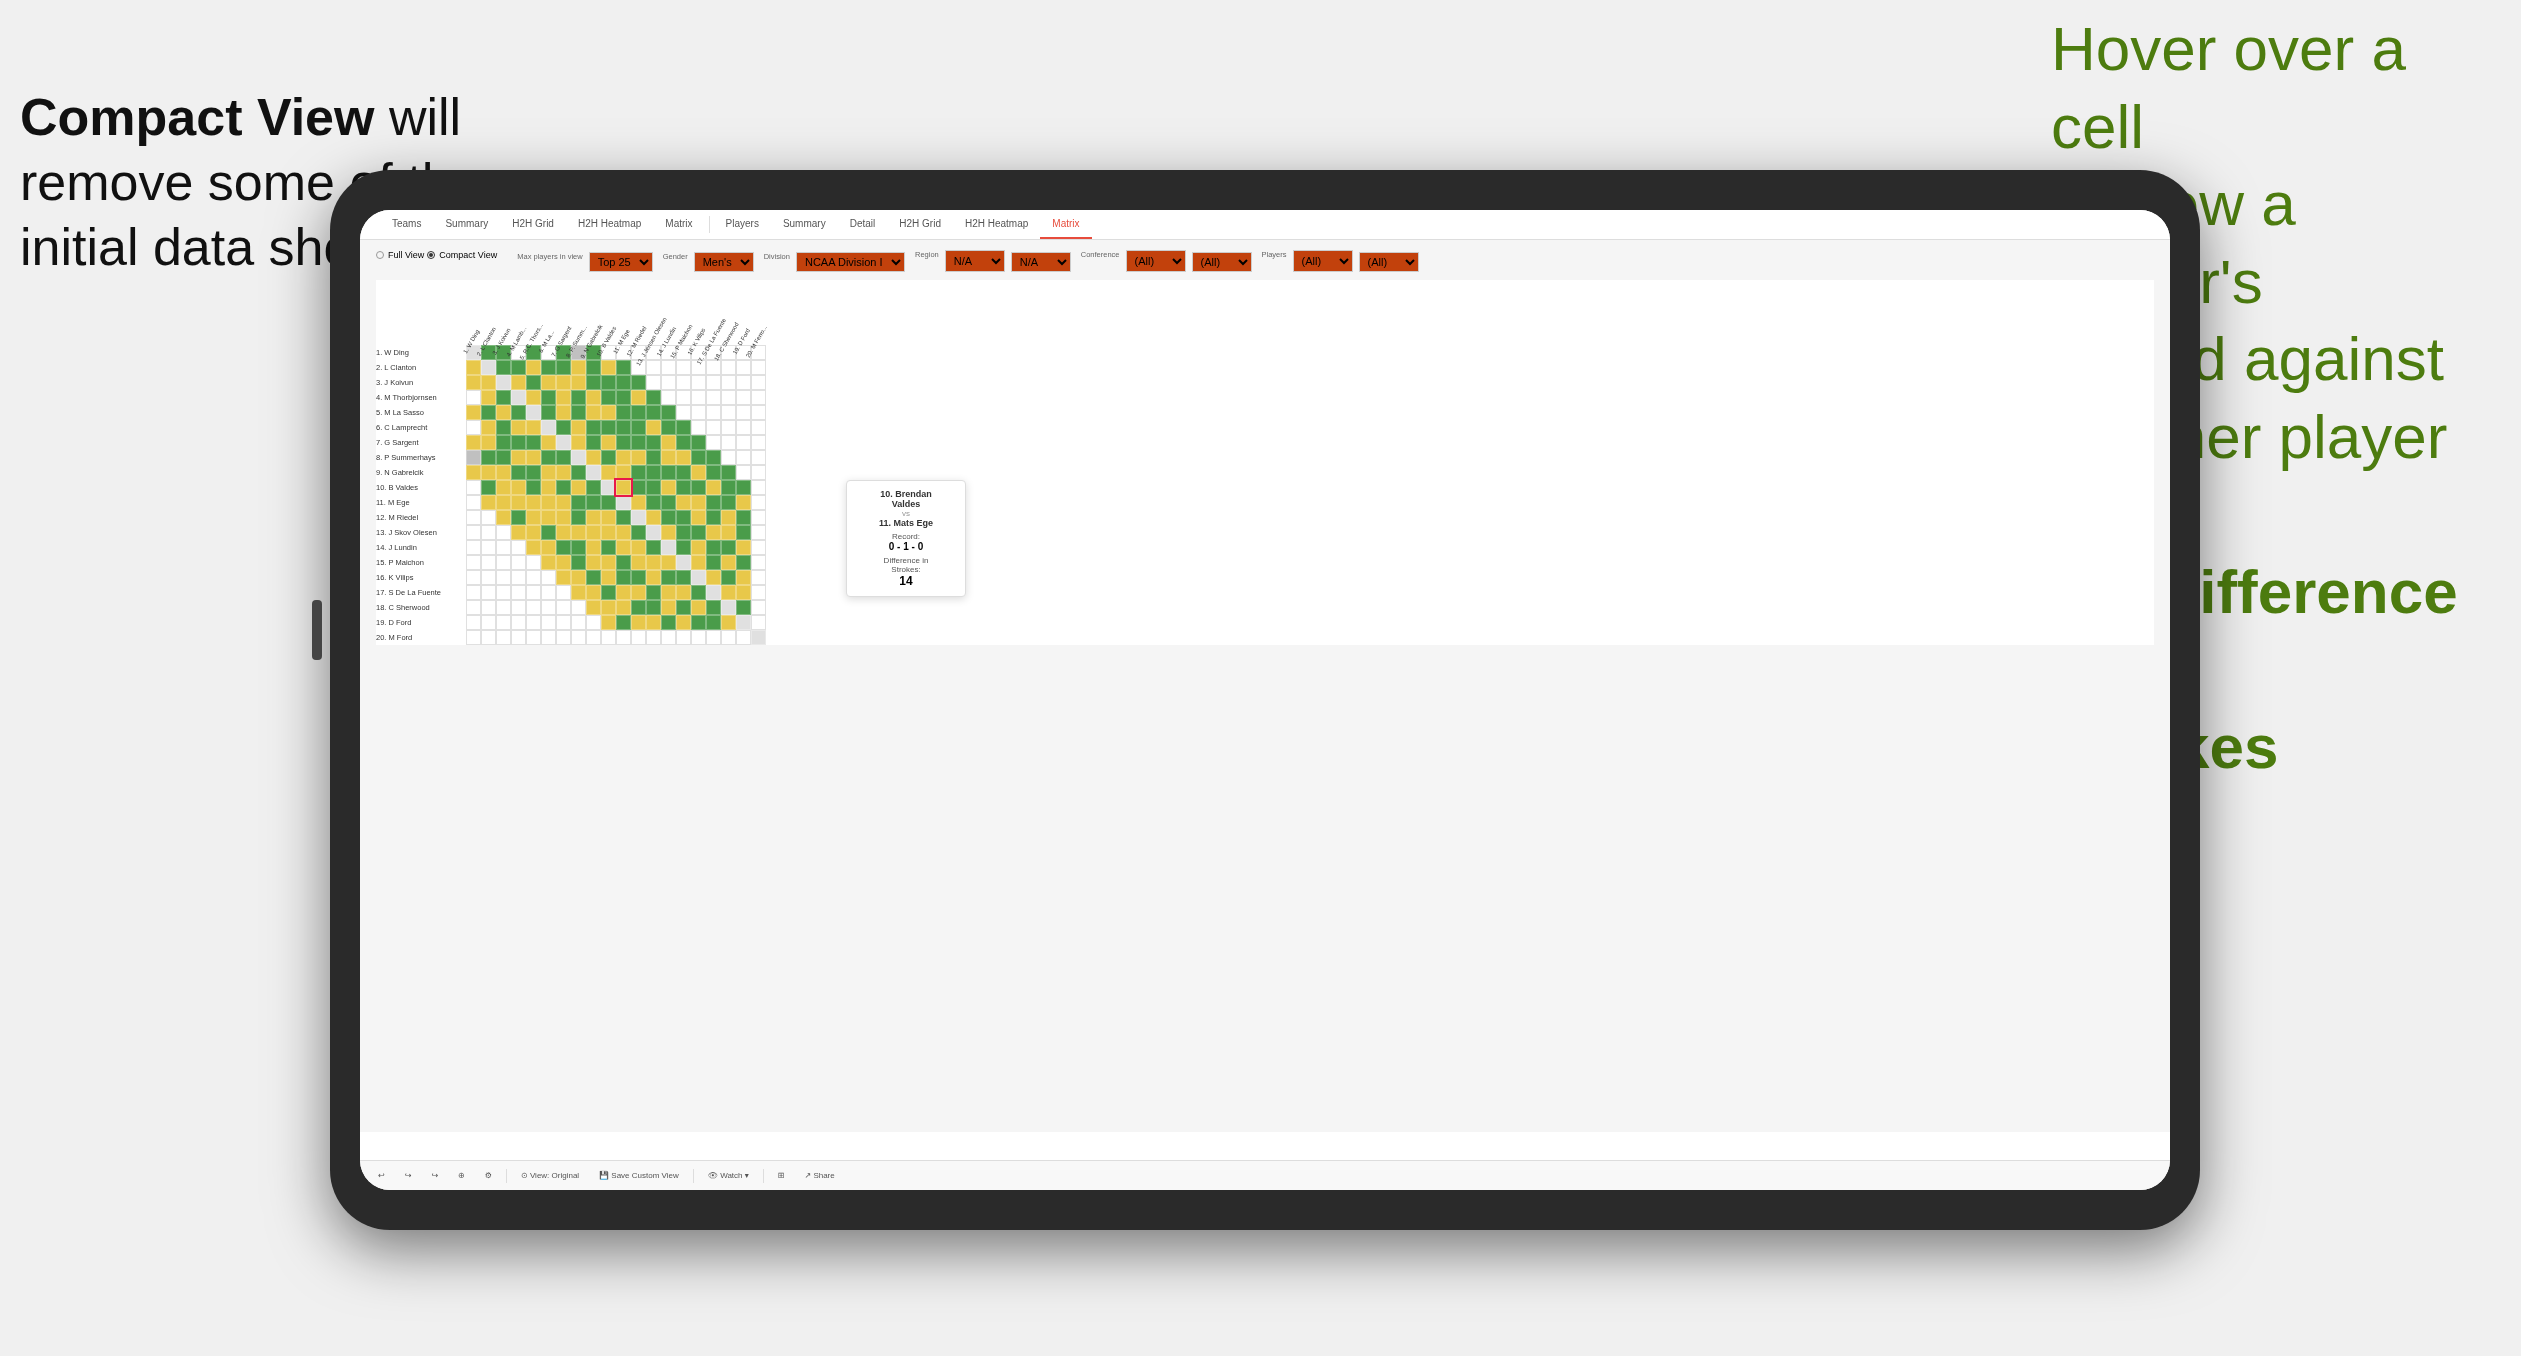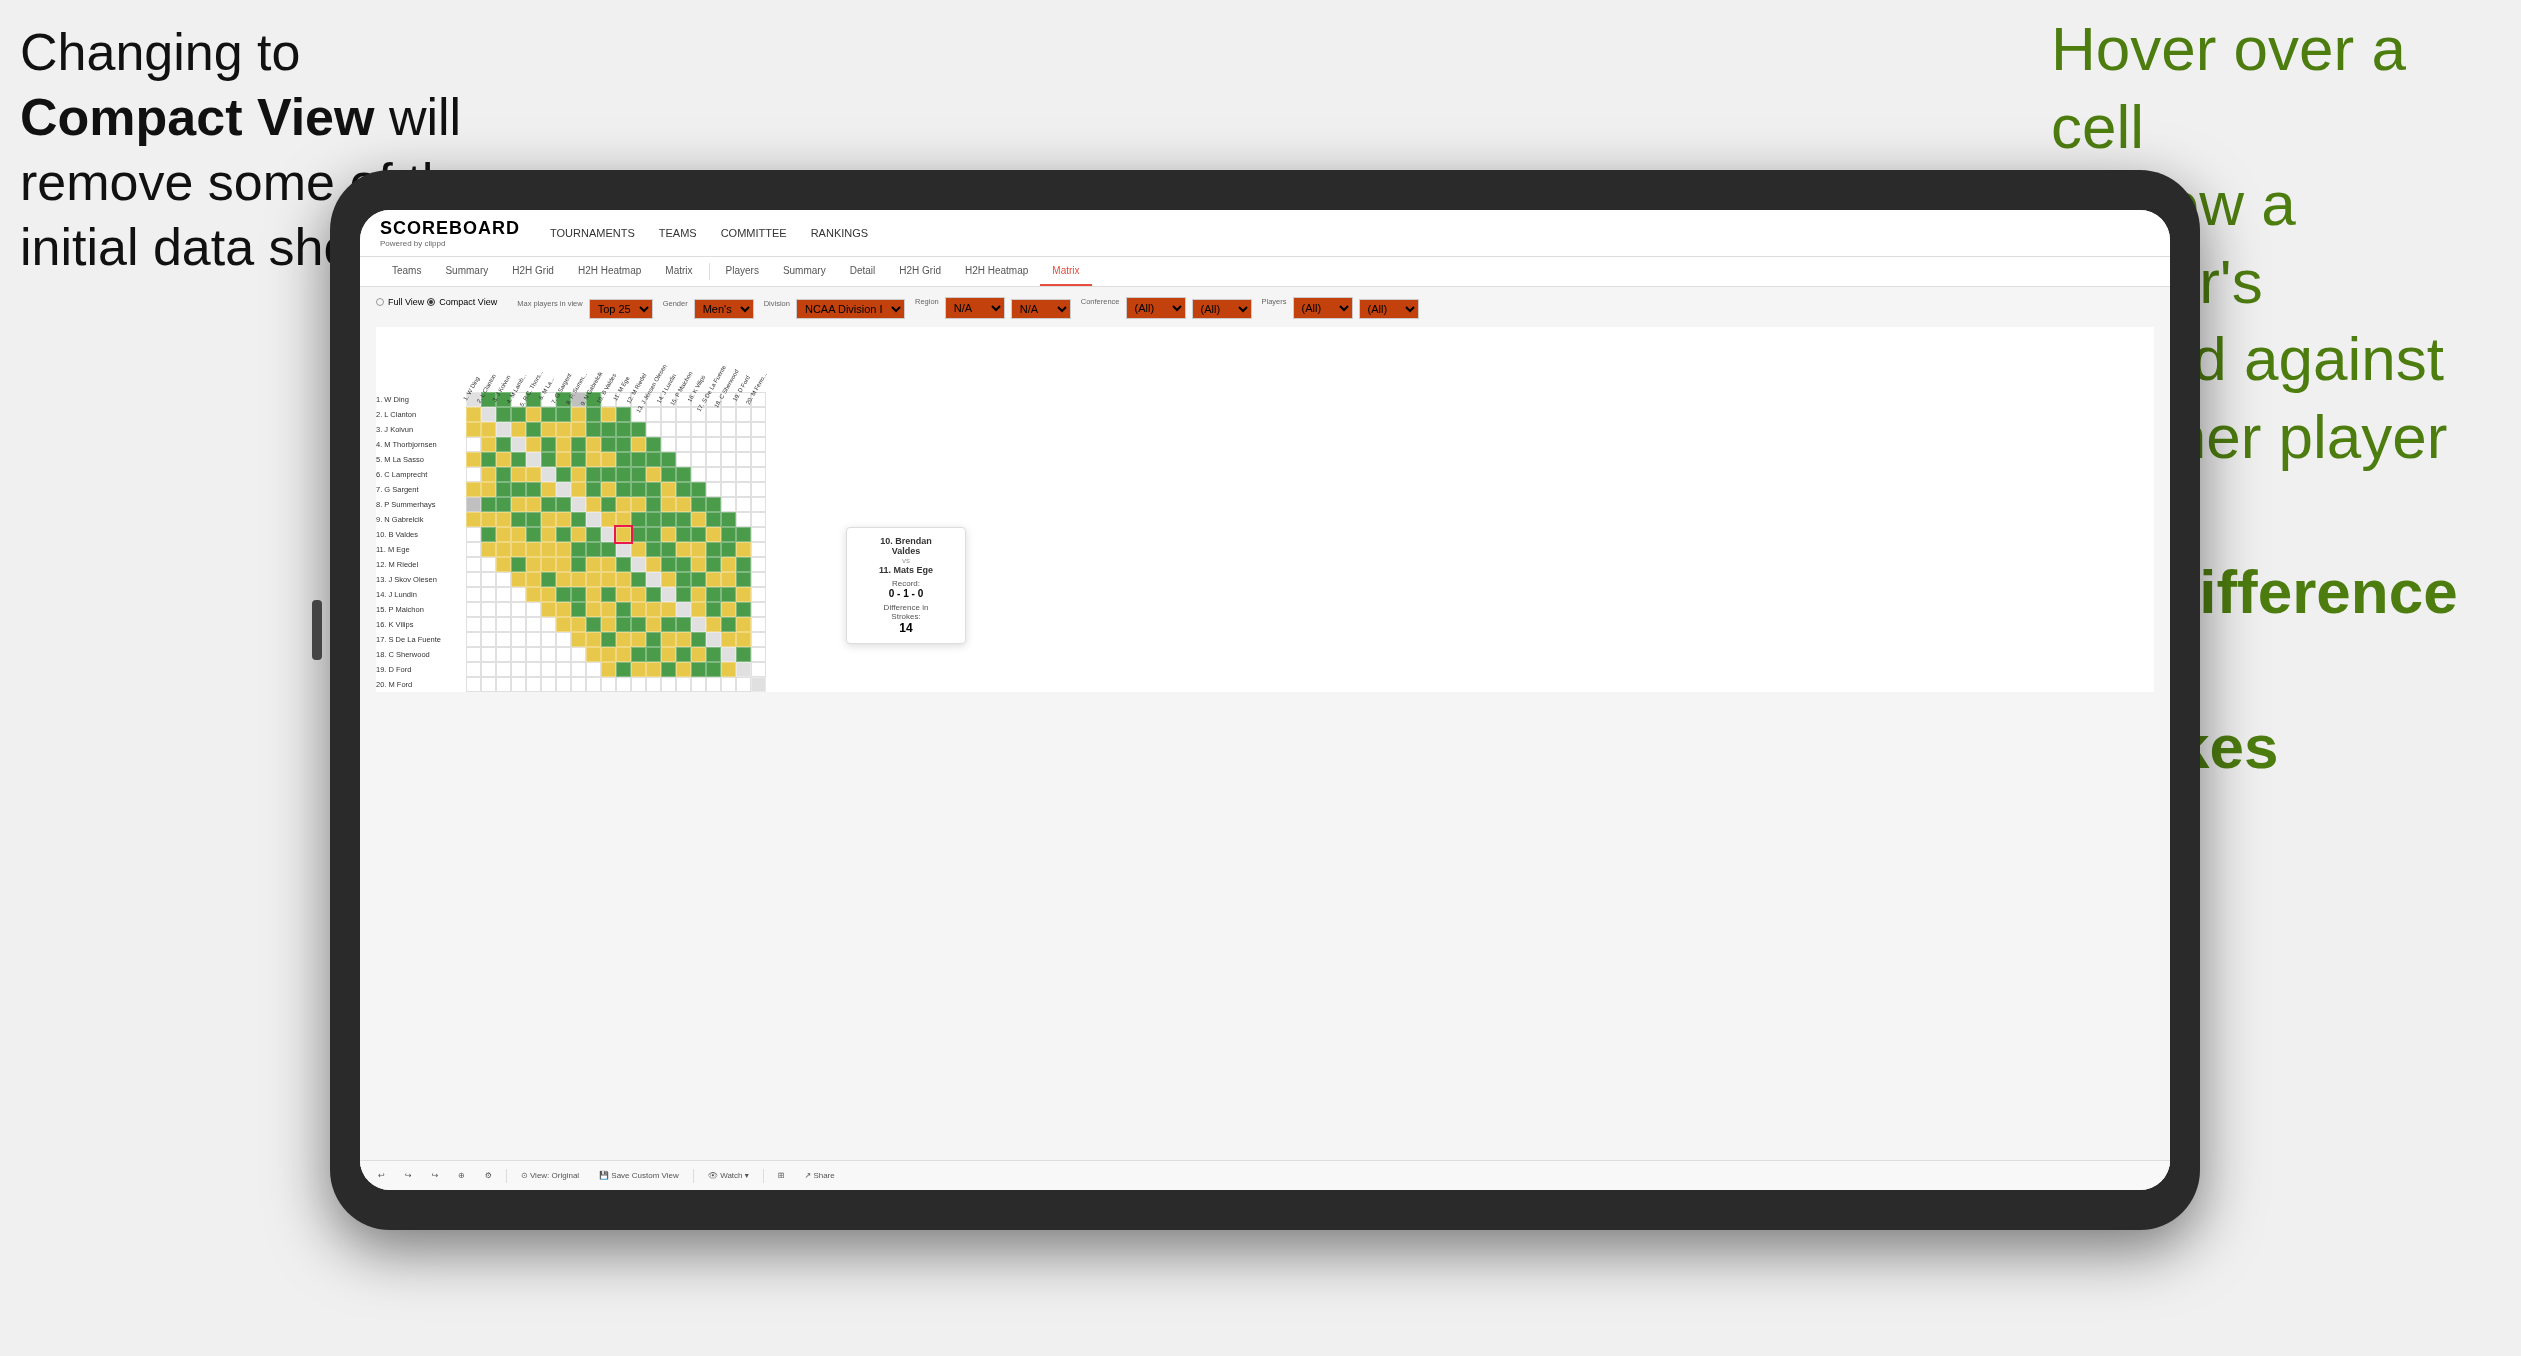--- a/index.html
+++ b/index.html
@@ -360,21 +360,21 @@
     .toolbar-separator {
       width: 1px;
       height: 14px;
       background: #ddd;
     }
   </style>
 </head>
 <body>
 
 <div class="annotation-left">
-  <span>Changing to</span><br>
+  <br>
   <strong>Compact View</strong> will<br>
   remove some of the<br>
   initial data shown
 </div>
 
 <div class="annotation-right">
   Hover over a cell<br>
   to view a player's<br>
   record against<br>
   another player and<br>
@@ -388,32 +388,20 @@
 
   <line x1="2040" y1="200" x2="1450" y2="660" stroke="#e8194b" stroke-width="3"></line>
   <polygon points="1450,660 1460,640 1465,660" fill="#e8194b"></polygon>
 </svg>
 
 <div class="tablet">
   <div class="tablet-button"></div>
 
   <div class="tablet-inner">
 
-    <div class="app-header">
-      <div class="logo-area">
-        <span class="logo-text">SCOREBOARD</span>
-        <span class="logo-sub">Powered by clippd</span>
-      </div>
-      <div class="nav-items">
-        <span class="nav-item">TOURNAMENTS</span>
-        <span class="nav-item">TEAMS</span>
-        <span class="nav-item">COMMITTEE</span>
-        <span class="nav-item">RANKINGS</span>
-      </div>
-    </div>
 
     <div class="tabs-row">
       <span class="tab">Teams</span>
       <span class="tab">Summary</span>
       <span class="tab">H2H Grid</span>
       <span class="tab">H2H Heatmap</span>
       <span class="tab">Matrix</span>
       <div class="tab-section-divider"></div>
       <span class="tab">Players</span>
       <span class="tab">Summary</span>

